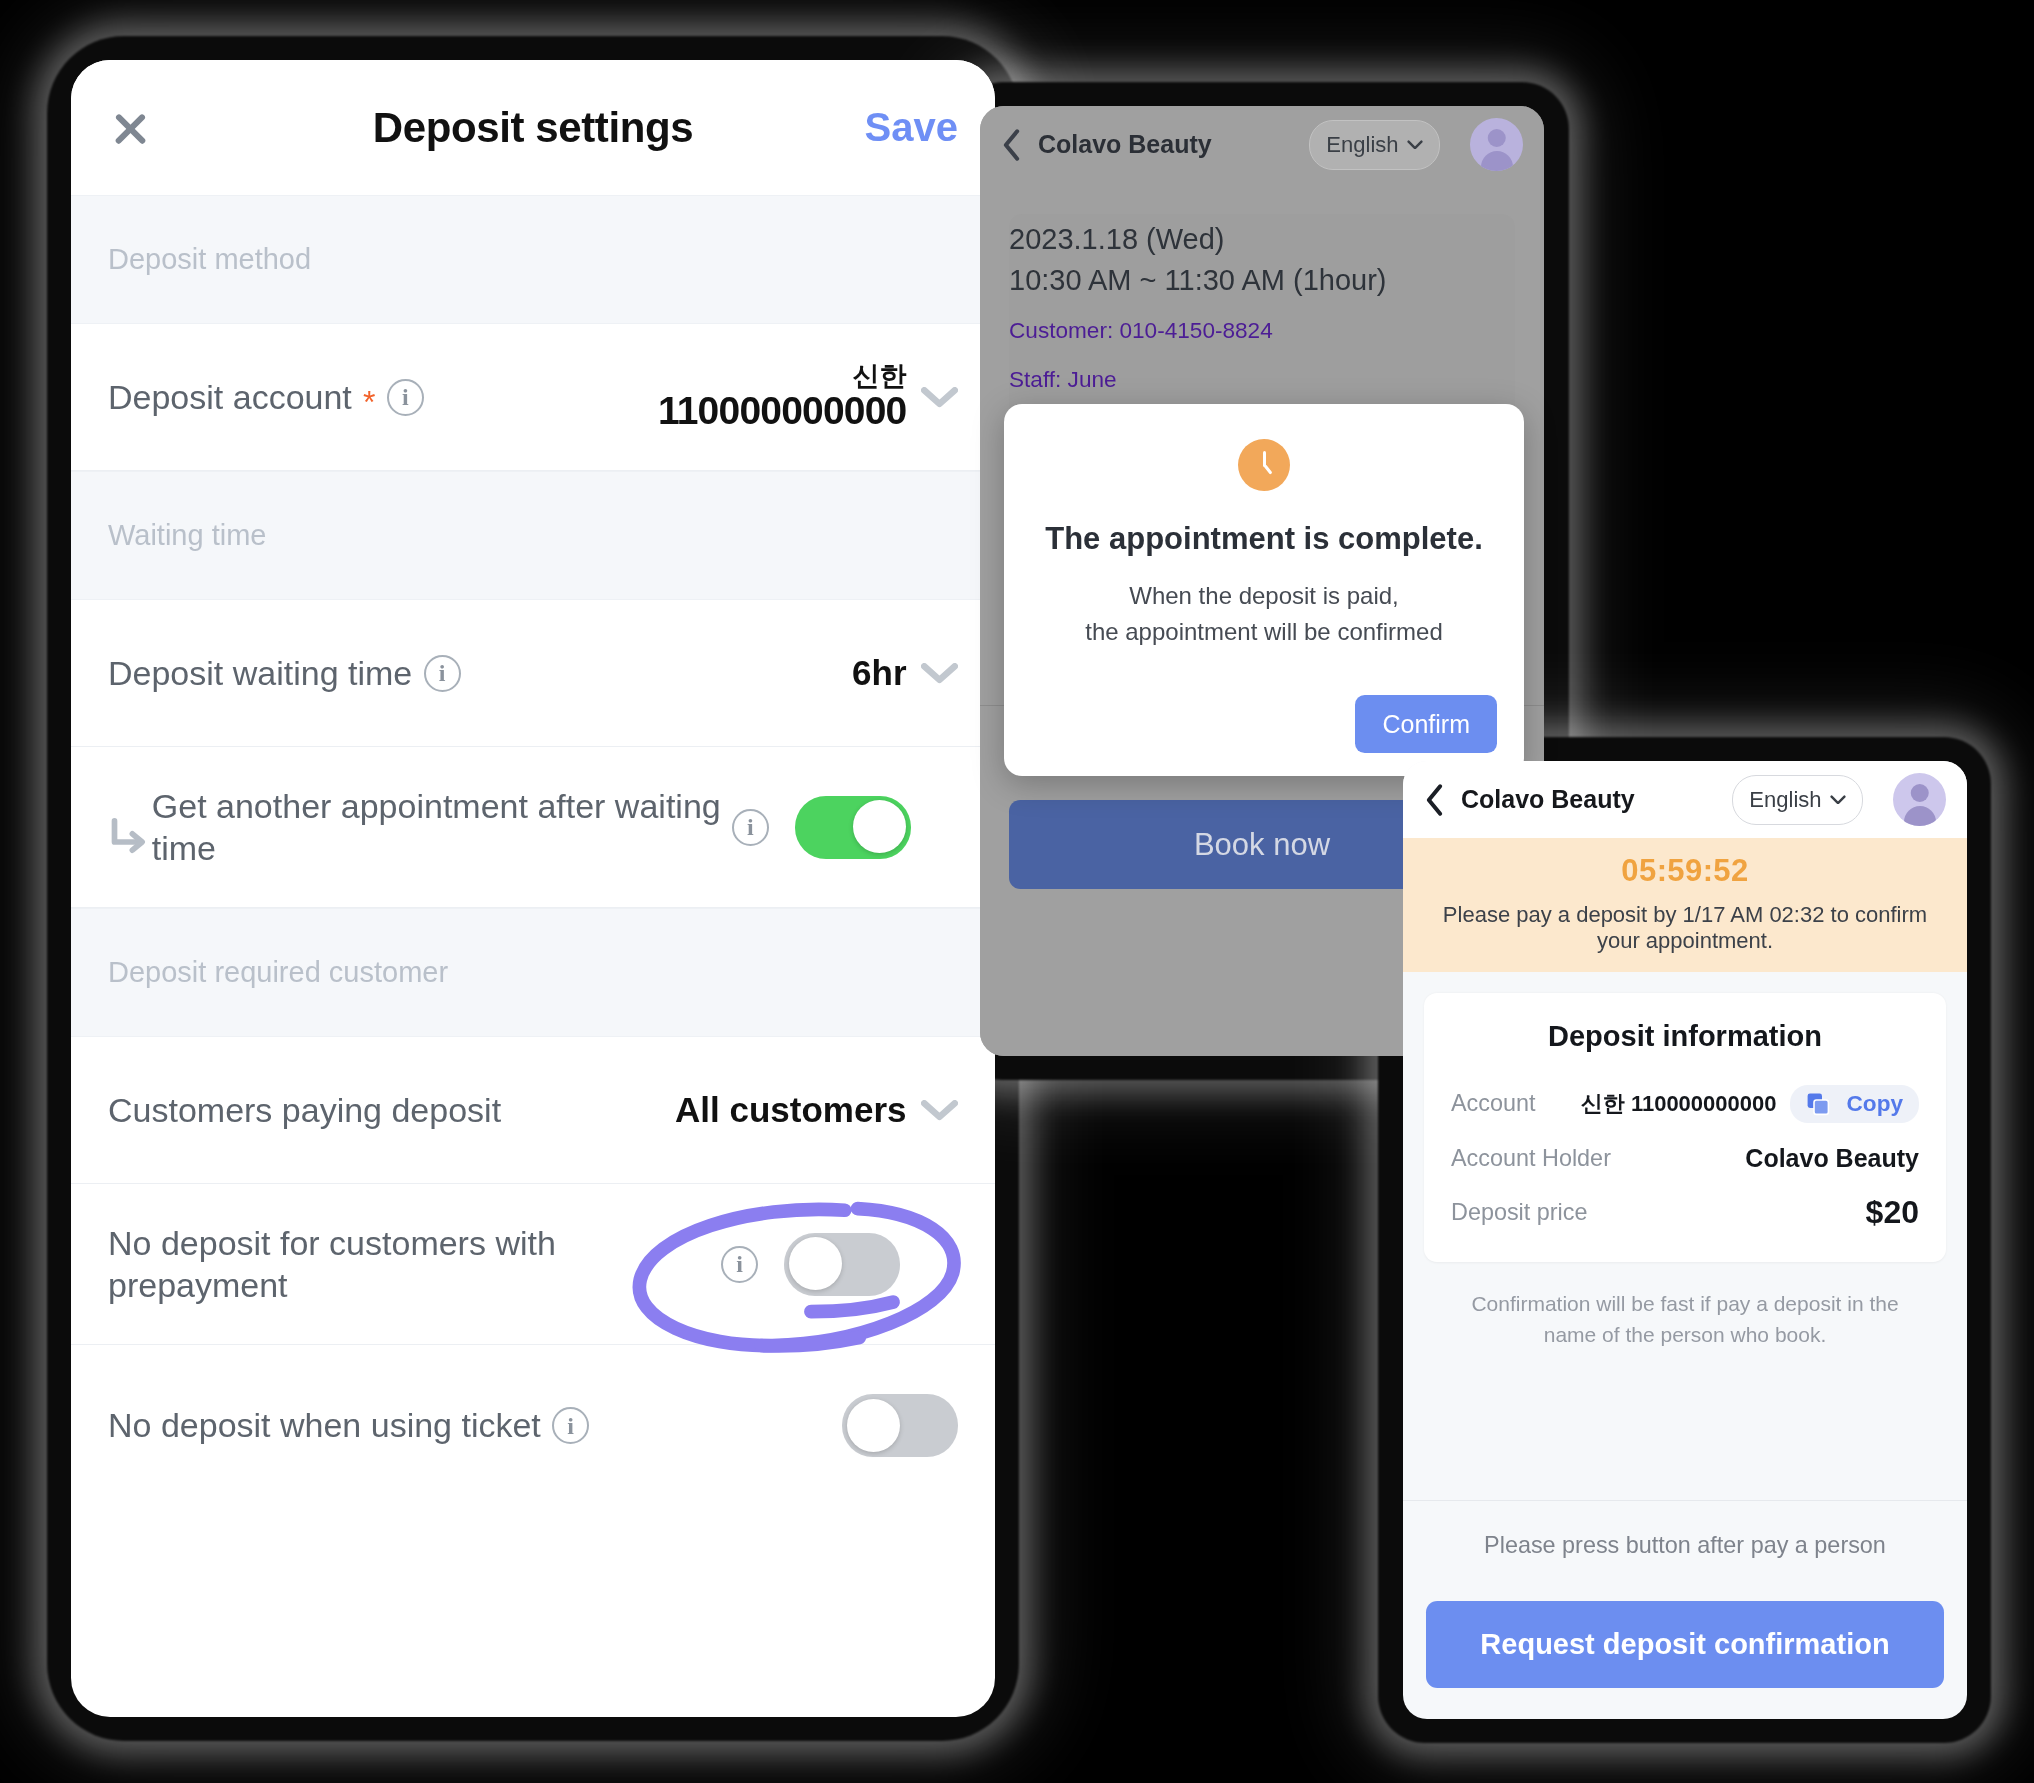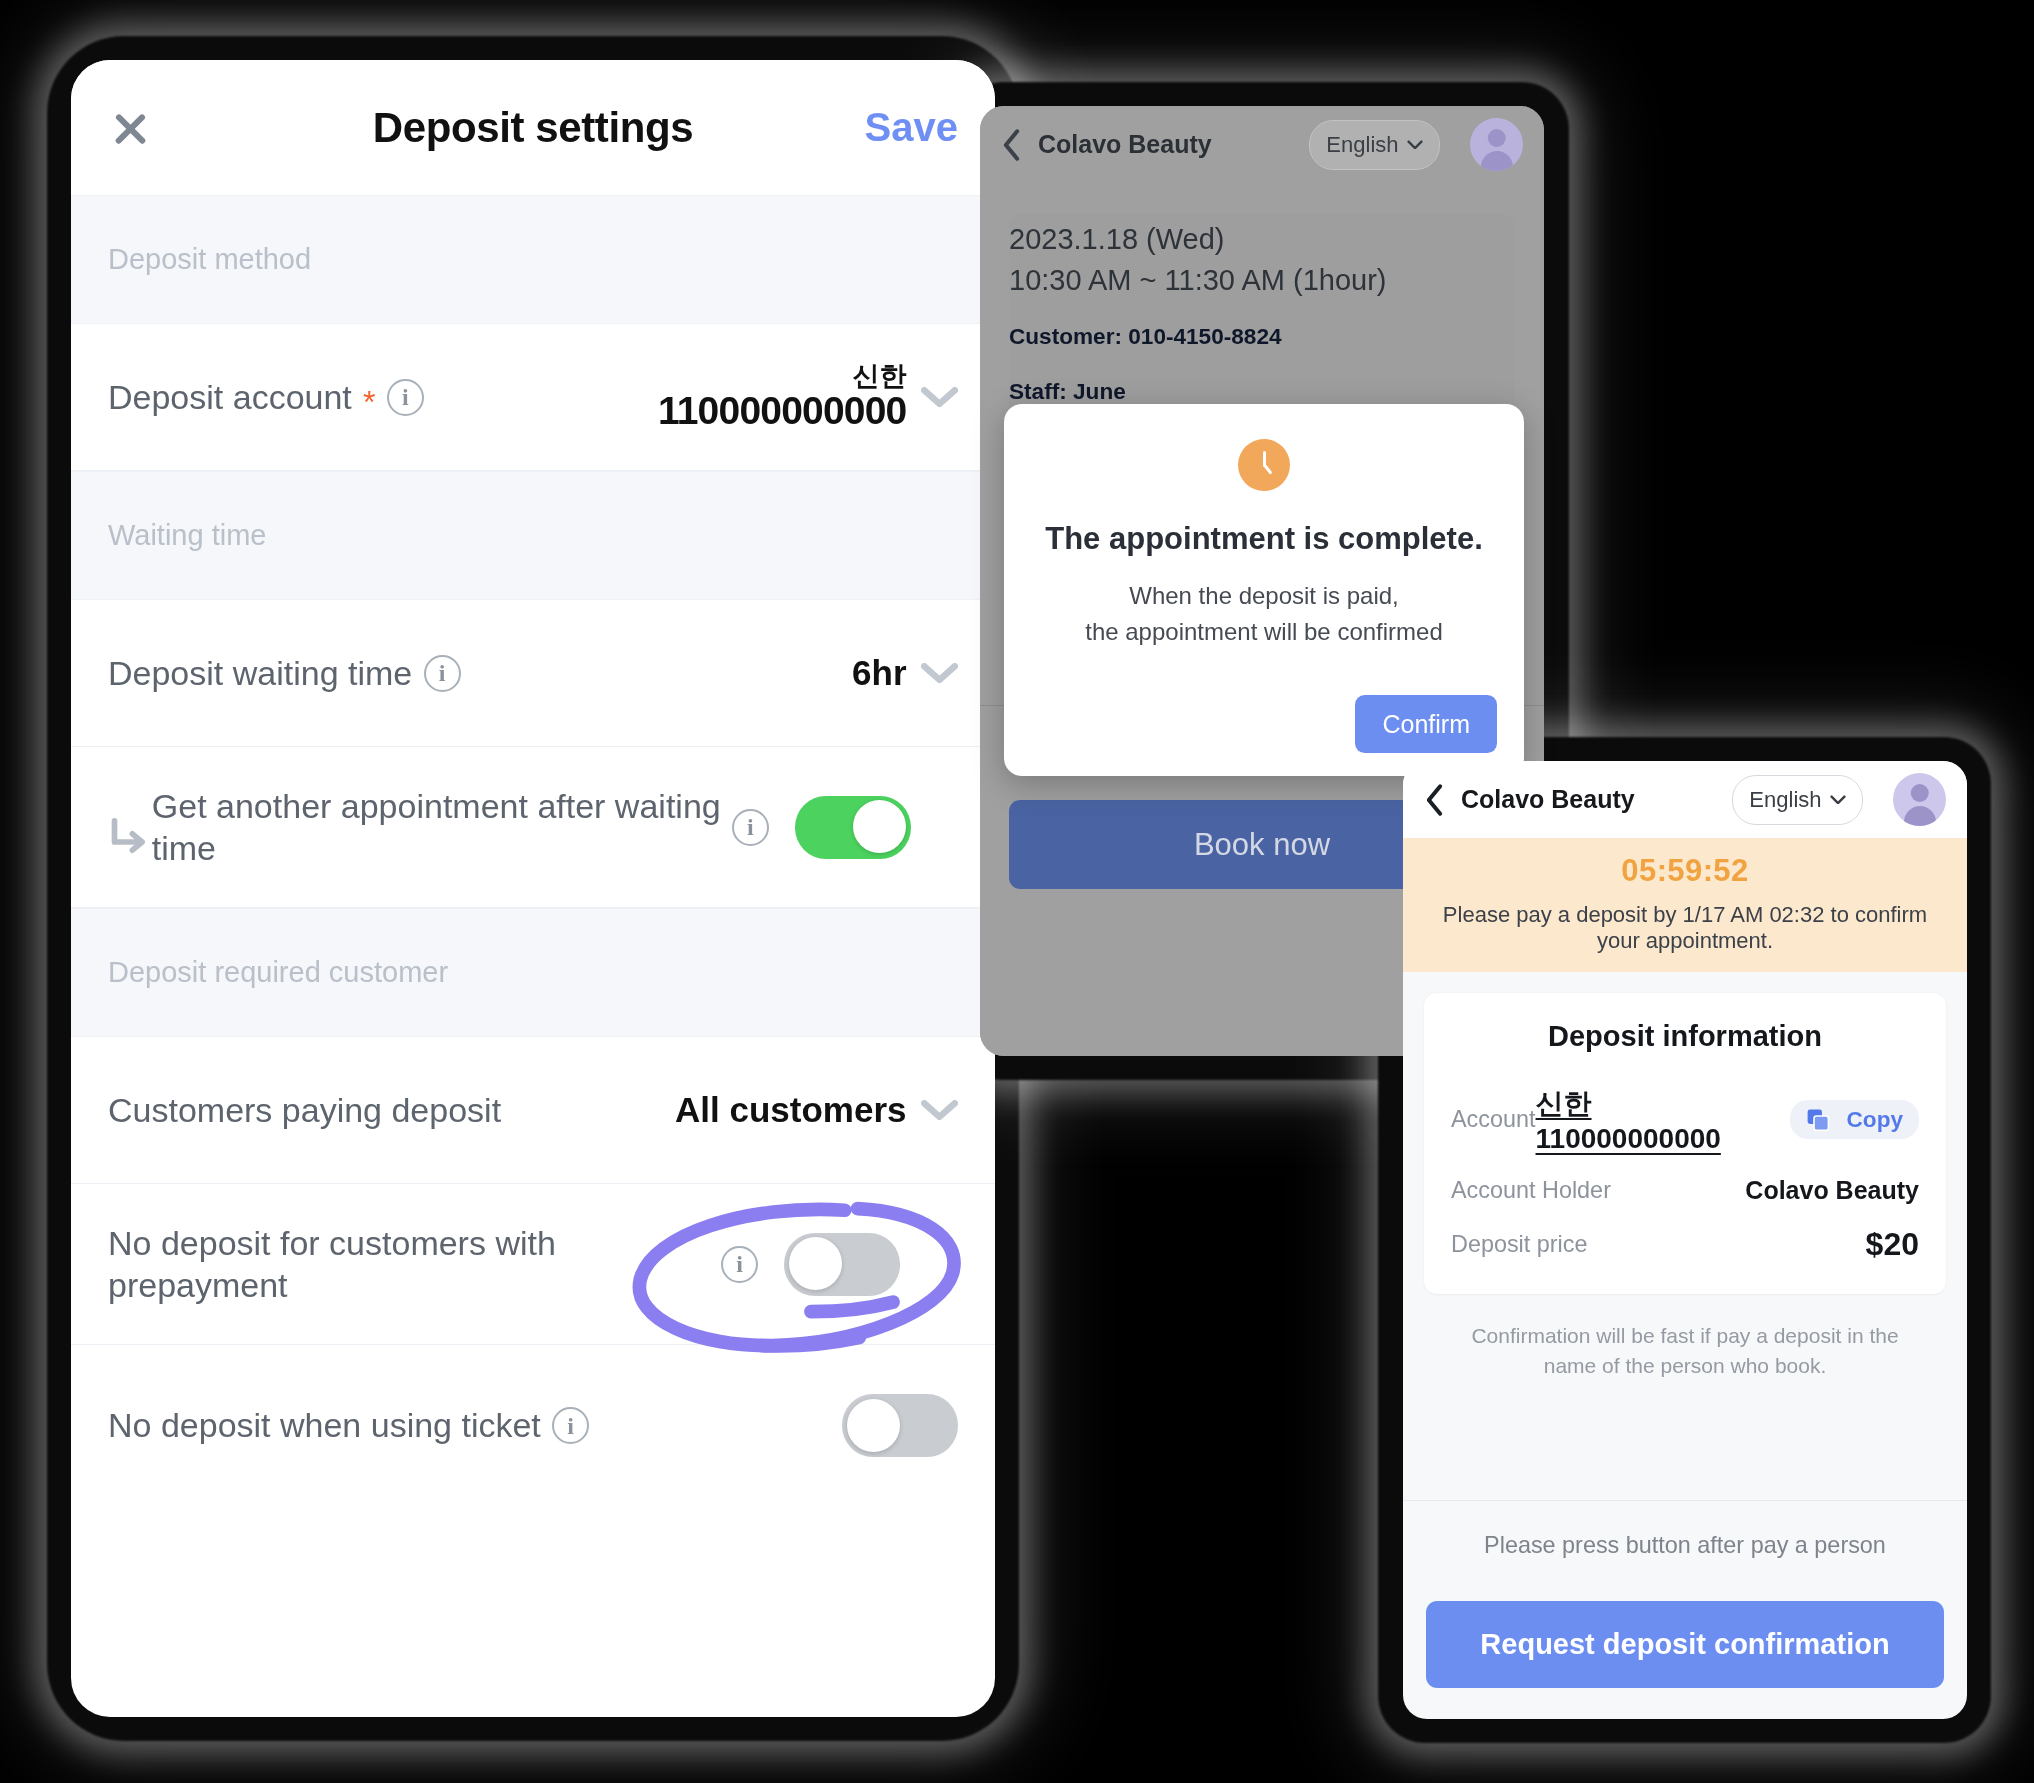--- a/index.html
+++ b/index.html
@@ -157,21 +157,21 @@
     width: 18.5px; height: 18.5px; border-radius: 50%; background: #9c93c9;
   }
   .avatar::after {
     content: ""; position: absolute; left: 50%; top: 33px; transform: translateX(-50%);
     width: 32px; height: 26px; border-radius: 16px 16px 0 0; background: #9c93c9;
   }
 
   .p2-body { padding: 31px 29px 0 29px; background: #a0a0a0; height: calc(100% - 77px); position: relative; }
   .p2-card { background: #9e9e9e; border-radius: 13px; padding: 4.8px 0 27px 0; }
   .p2-date { font-size: 29px; color: #2e333a; line-height: 1.42; }
-  .p2-meta { font-size: 22.6px; color: #0f172a; line-height: 1.62; margin-top: 18px; font-weight: bold; }
+  .p2-meta { font-size: 22.6px; color: #4c1d95; line-height: 1.62; margin-top: 12px; }
   .p2-policy {
     position: absolute; left: 29px; top: 410px;
     display: flex; align-items: center; gap: 14.5px;
   }
   .p2-check {
     width: 34px; height: 34px; border-radius: 6.4px; background: #3f5fa8;
     position: relative; flex: 0 0 auto;
   }
   .p2-check::after {
     content: ""; position: absolute; left: 9.7px; top: 5.6px;
@@ -251,21 +251,21 @@
     box-shadow: 0 0.8px 2.4px rgba(0,0,0,0.05);
   }
   .p3-card-title {
     text-align: center; font-size: 29px; font-weight: bold; color: #14171c; margin-bottom: 32px;
   }
   .p3-line {
     display: flex; align-items: center; margin-top: 21px;
   }
   .p3-key { font-size: 23.4px; color: #8d939c; flex: 0 0 auto; }
   .p3-val { margin-left: auto; font-size: 25px; color: #14171c; font-weight: bold; display: flex; align-items: center; gap: 13px; }
-  .p3-acct-underline { text-decoration: underline; text-underline-offset: 4.8px; font-size: 28px; }
+  .p3-acct-underline { text-underline-offset: 4.8px; font-size: 22px; }
   .copy-btn {
     background: #eef1f8; border-radius: 18px; padding: 6.4px 16px;
     display: flex; align-items: center; gap: 17px;
     font-size: 22.6px; color: #5479ea; cursor: pointer;
   }
   .copy-glyph { width: 24px; height: 24px; position: relative; flex: 0 0 auto; }
   .copy-glyph svg { width: 24px; height: 24px; display: block; }
   .p3-hint {
     text-align: center; font-size: 21px; color: #959aa3; line-height: 1.45;
     margin: 27px 42px 0 42px;

